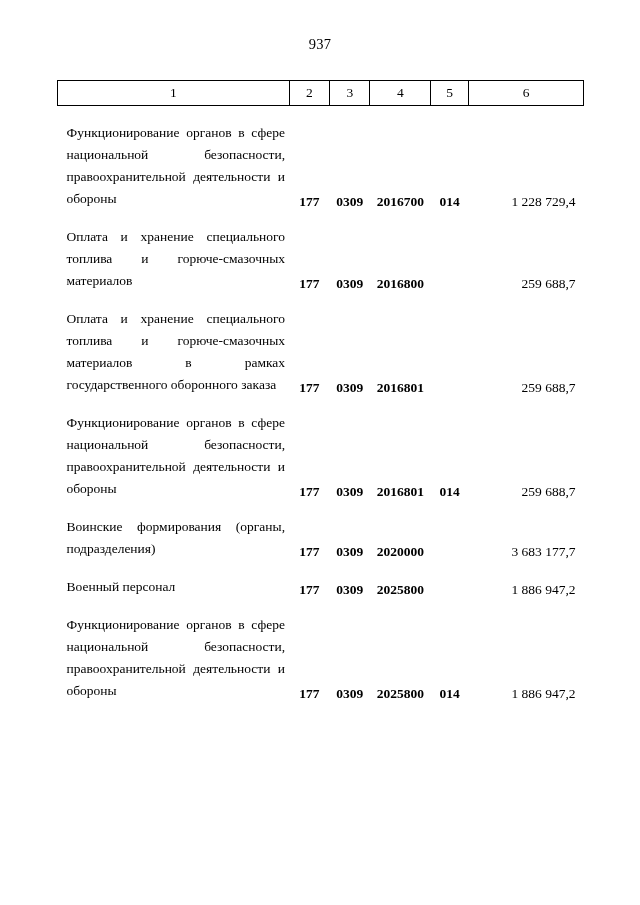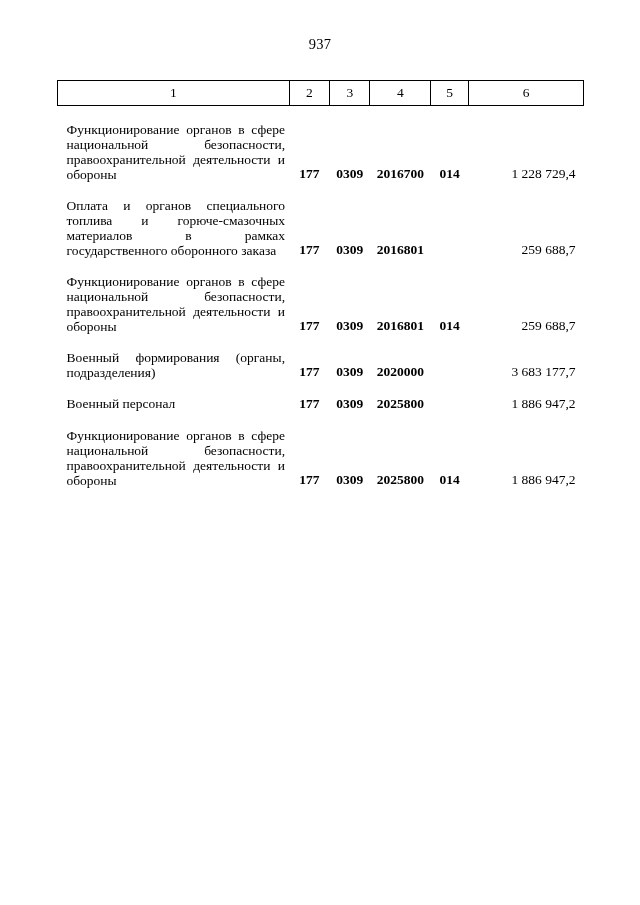--- a/index.html
+++ b/index.html
@@ -61,21 +61,21 @@
   tr.data-row td {
     border: none;
     padding-top: 16px;
     font-size: 13.5px;
   }
   tr.data-row td.name-cell {
     text-align: justify;
     text-align-last: left;
     padding-left: 9px;
     padding-right: 4px;
-    line-height: 15px;
+    line-height: 22px;
     vertical-align: top;
   }
   tr.data-row td.num-cell {
     text-align: center;
     vertical-align: bottom;
     white-space: nowrap;
     font-weight: bold;
   }
   tr.data-row td.sum-cell {
     text-align: right;
@@ -113,41 +113,49 @@
 
       <tr class="data-row">
         <td class="name-cell">Функционирование органов в сфере национальной безопасности, правоохранительной деятельности и обороны</td>
         <td class="num-cell">177</td>
         <td class="num-cell">0309</td>
         <td class="num-cell">2016700</td>
         <td class="num-cell">014</td>
         <td class="sum-cell">1 228 729,4</td>
       </tr>
 
+      <tr class="data-row">
+        <td class="name-cell">Оплата и хранение специального топлива и горюче-смазочных материалов</td>
+        <td class="num-cell">177</td>
+        <td class="num-cell">0309</td>
+        <td class="num-cell">2016800</td>
+        <td class="num-cell"></td>
+        <td class="sum-cell">259 688,7</td>
+      </tr>
 
       <tr class="data-row">
-        <td class="name-cell">Оплата и органов специального топлива и горюче-смазочных материалов в рамках государственного оборонного заказа</td>
+        <td class="name-cell">Оплата и хранение специального топлива и горюче-смазочных материалов в рамках государственного оборонного заказа</td>
         <td class="num-cell">177</td>
         <td class="num-cell">0309</td>
         <td class="num-cell">2016801</td>
         <td class="num-cell"></td>
         <td class="sum-cell">259 688,7</td>
       </tr>
 
       <tr class="data-row">
         <td class="name-cell">Функционирование органов в сфере национальной безопасности, правоохранительной деятельности и обороны</td>
         <td class="num-cell">177</td>
         <td class="num-cell">0309</td>
         <td class="num-cell">2016801</td>
         <td class="num-cell">014</td>
         <td class="sum-cell">259 688,7</td>
       </tr>
 
       <tr class="data-row">
-        <td class="name-cell">Военный формирования (органы, подразделения)</td>
+        <td class="name-cell">Воинские формирования (органы, подразделения)</td>
         <td class="num-cell">177</td>
         <td class="num-cell">0309</td>
         <td class="num-cell">2020000</td>
         <td class="num-cell"></td>
         <td class="sum-cell">3 683 177,7</td>
       </tr>
 
       <tr class="data-row">
         <td class="name-cell">Военный персонал</td>
         <td class="num-cell">177</td>

